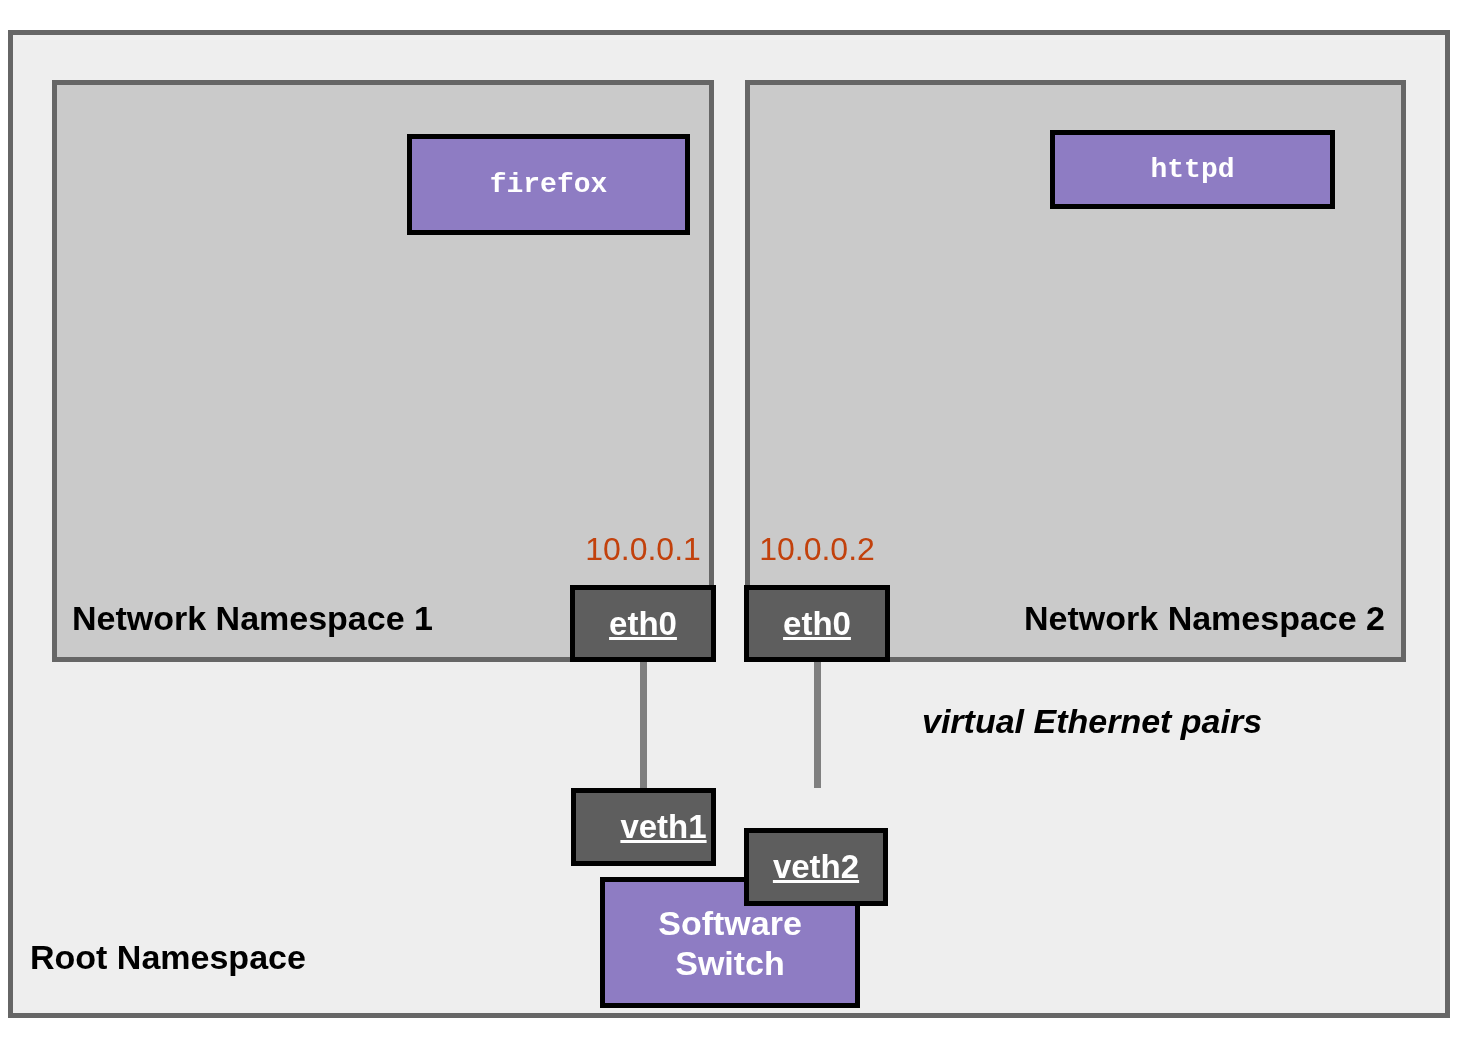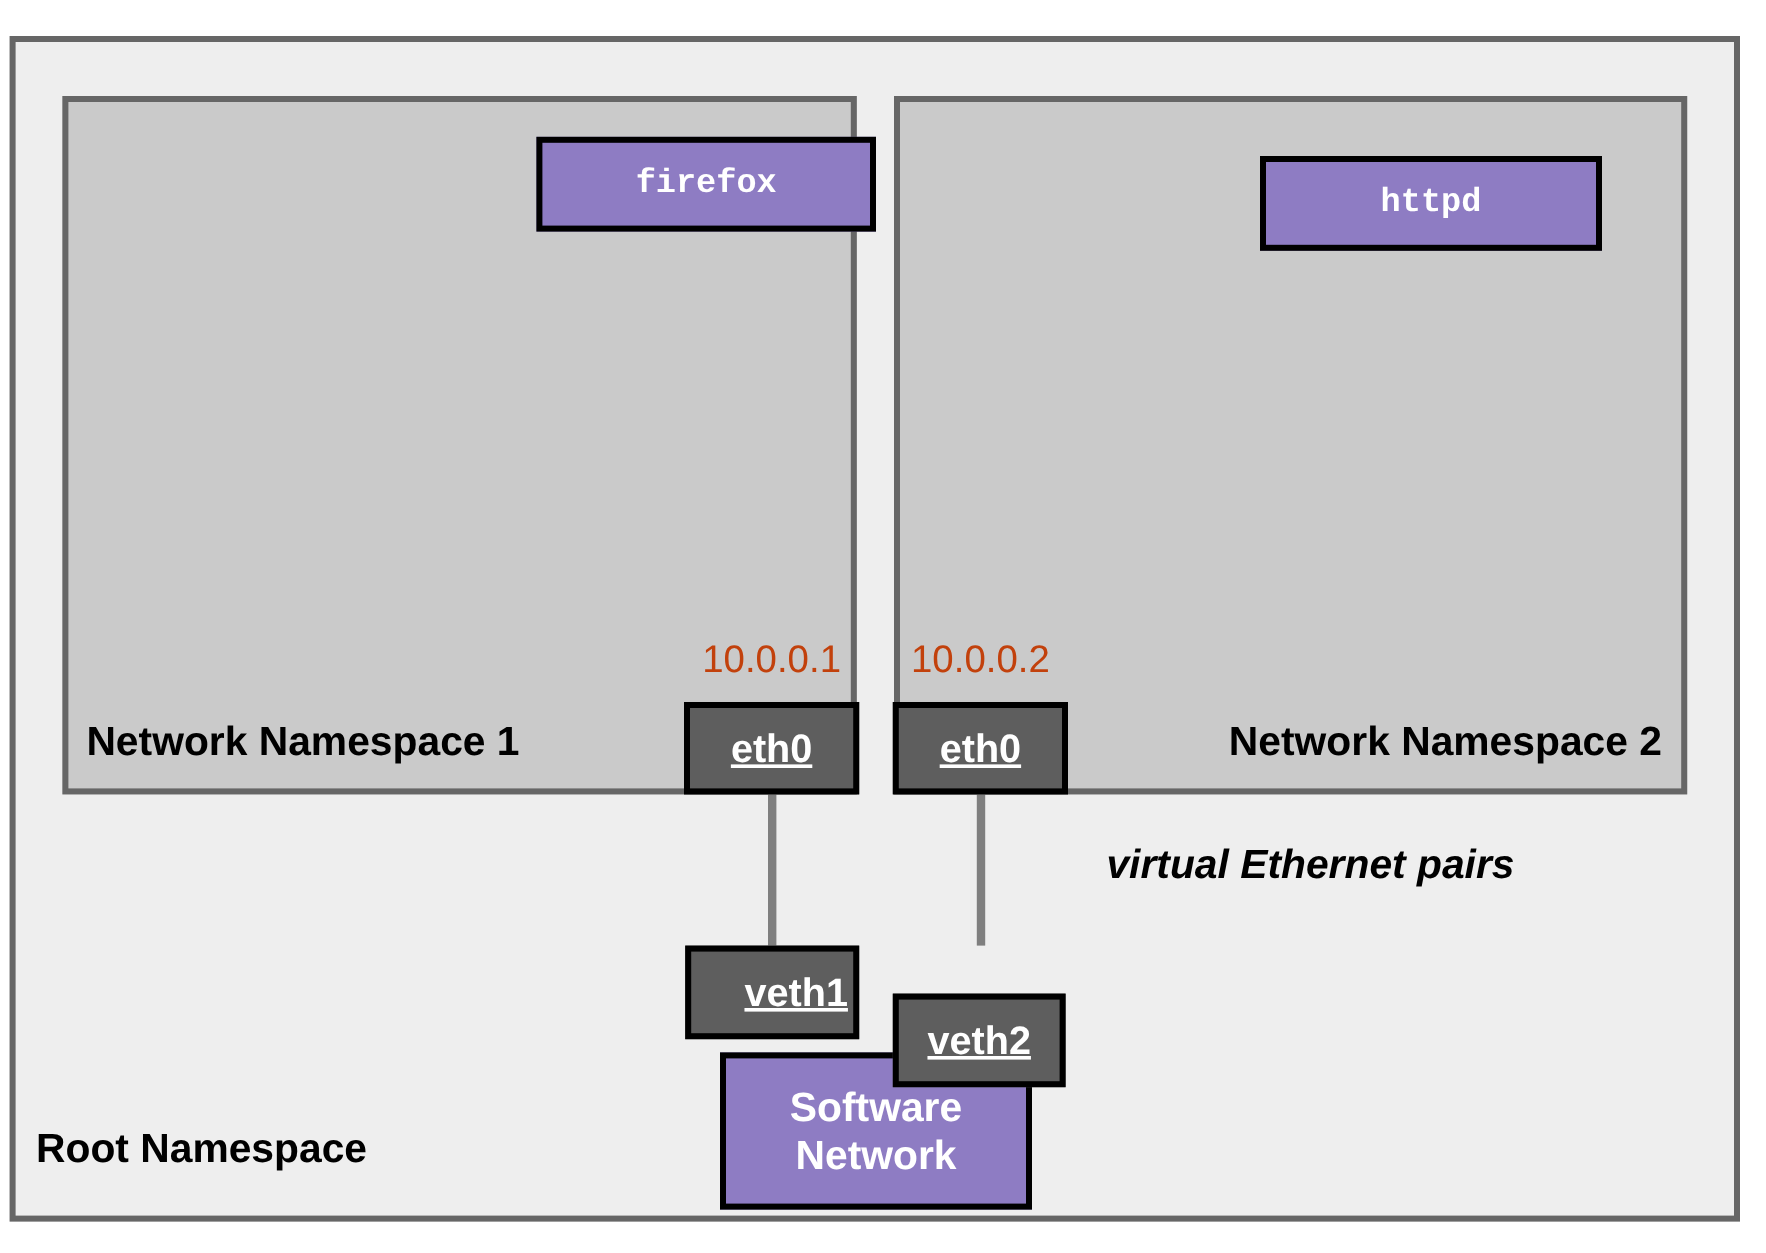--- a/index.html
+++ b/index.html
@@ -38,21 +38,21 @@
     background: #8e7cc3;
     border: 5px solid #000000;
     display: flex;
     align-items: center;
     justify-content: center;
     color: #ffffff;
     font-family: "Liberation Mono", "DejaVu Sans Mono", monospace;
     font-weight: bold;
     font-size: 28px;
   }
-  .firefox-box { left: 407px;  top: 114px; width: 283px; height: 79px; margin-left: 40px; }
+  .firefox-box { left: 407px;  top: 134px; width: 283px; height: 101px; }
   .httpd-box   { left: 1050px; top: 130px; width: 285px; height: 79px; }
 
   
   .device-box {
     background: #5e5e5e;
     border: 5px solid #000000;
     display: flex;
     align-items: center;
     justify-content: center;
     color: #ffffff;
@@ -161,21 +161,21 @@
 
   <div class="abs device-box veth1-box">
     <span>veth1</span>
   </div>
   <div class="abs device-box veth2-box">
     <span>veth2</span>
   </div>
 
   <div class="abs switch-box">
     <span>Software
-Network</span>
+Switch</span>
   </div>
 
   <div class="abs frame-label ns1-label">Network Namespace 1</div>
   <div class="abs frame-label ns2-label">Network Namespace 2</div>
   <div class="abs frame-label root-label">Root Namespace</div>
 
   <div class="abs annotation">virtual Ethernet pairs</div>
 
 </div>
 

